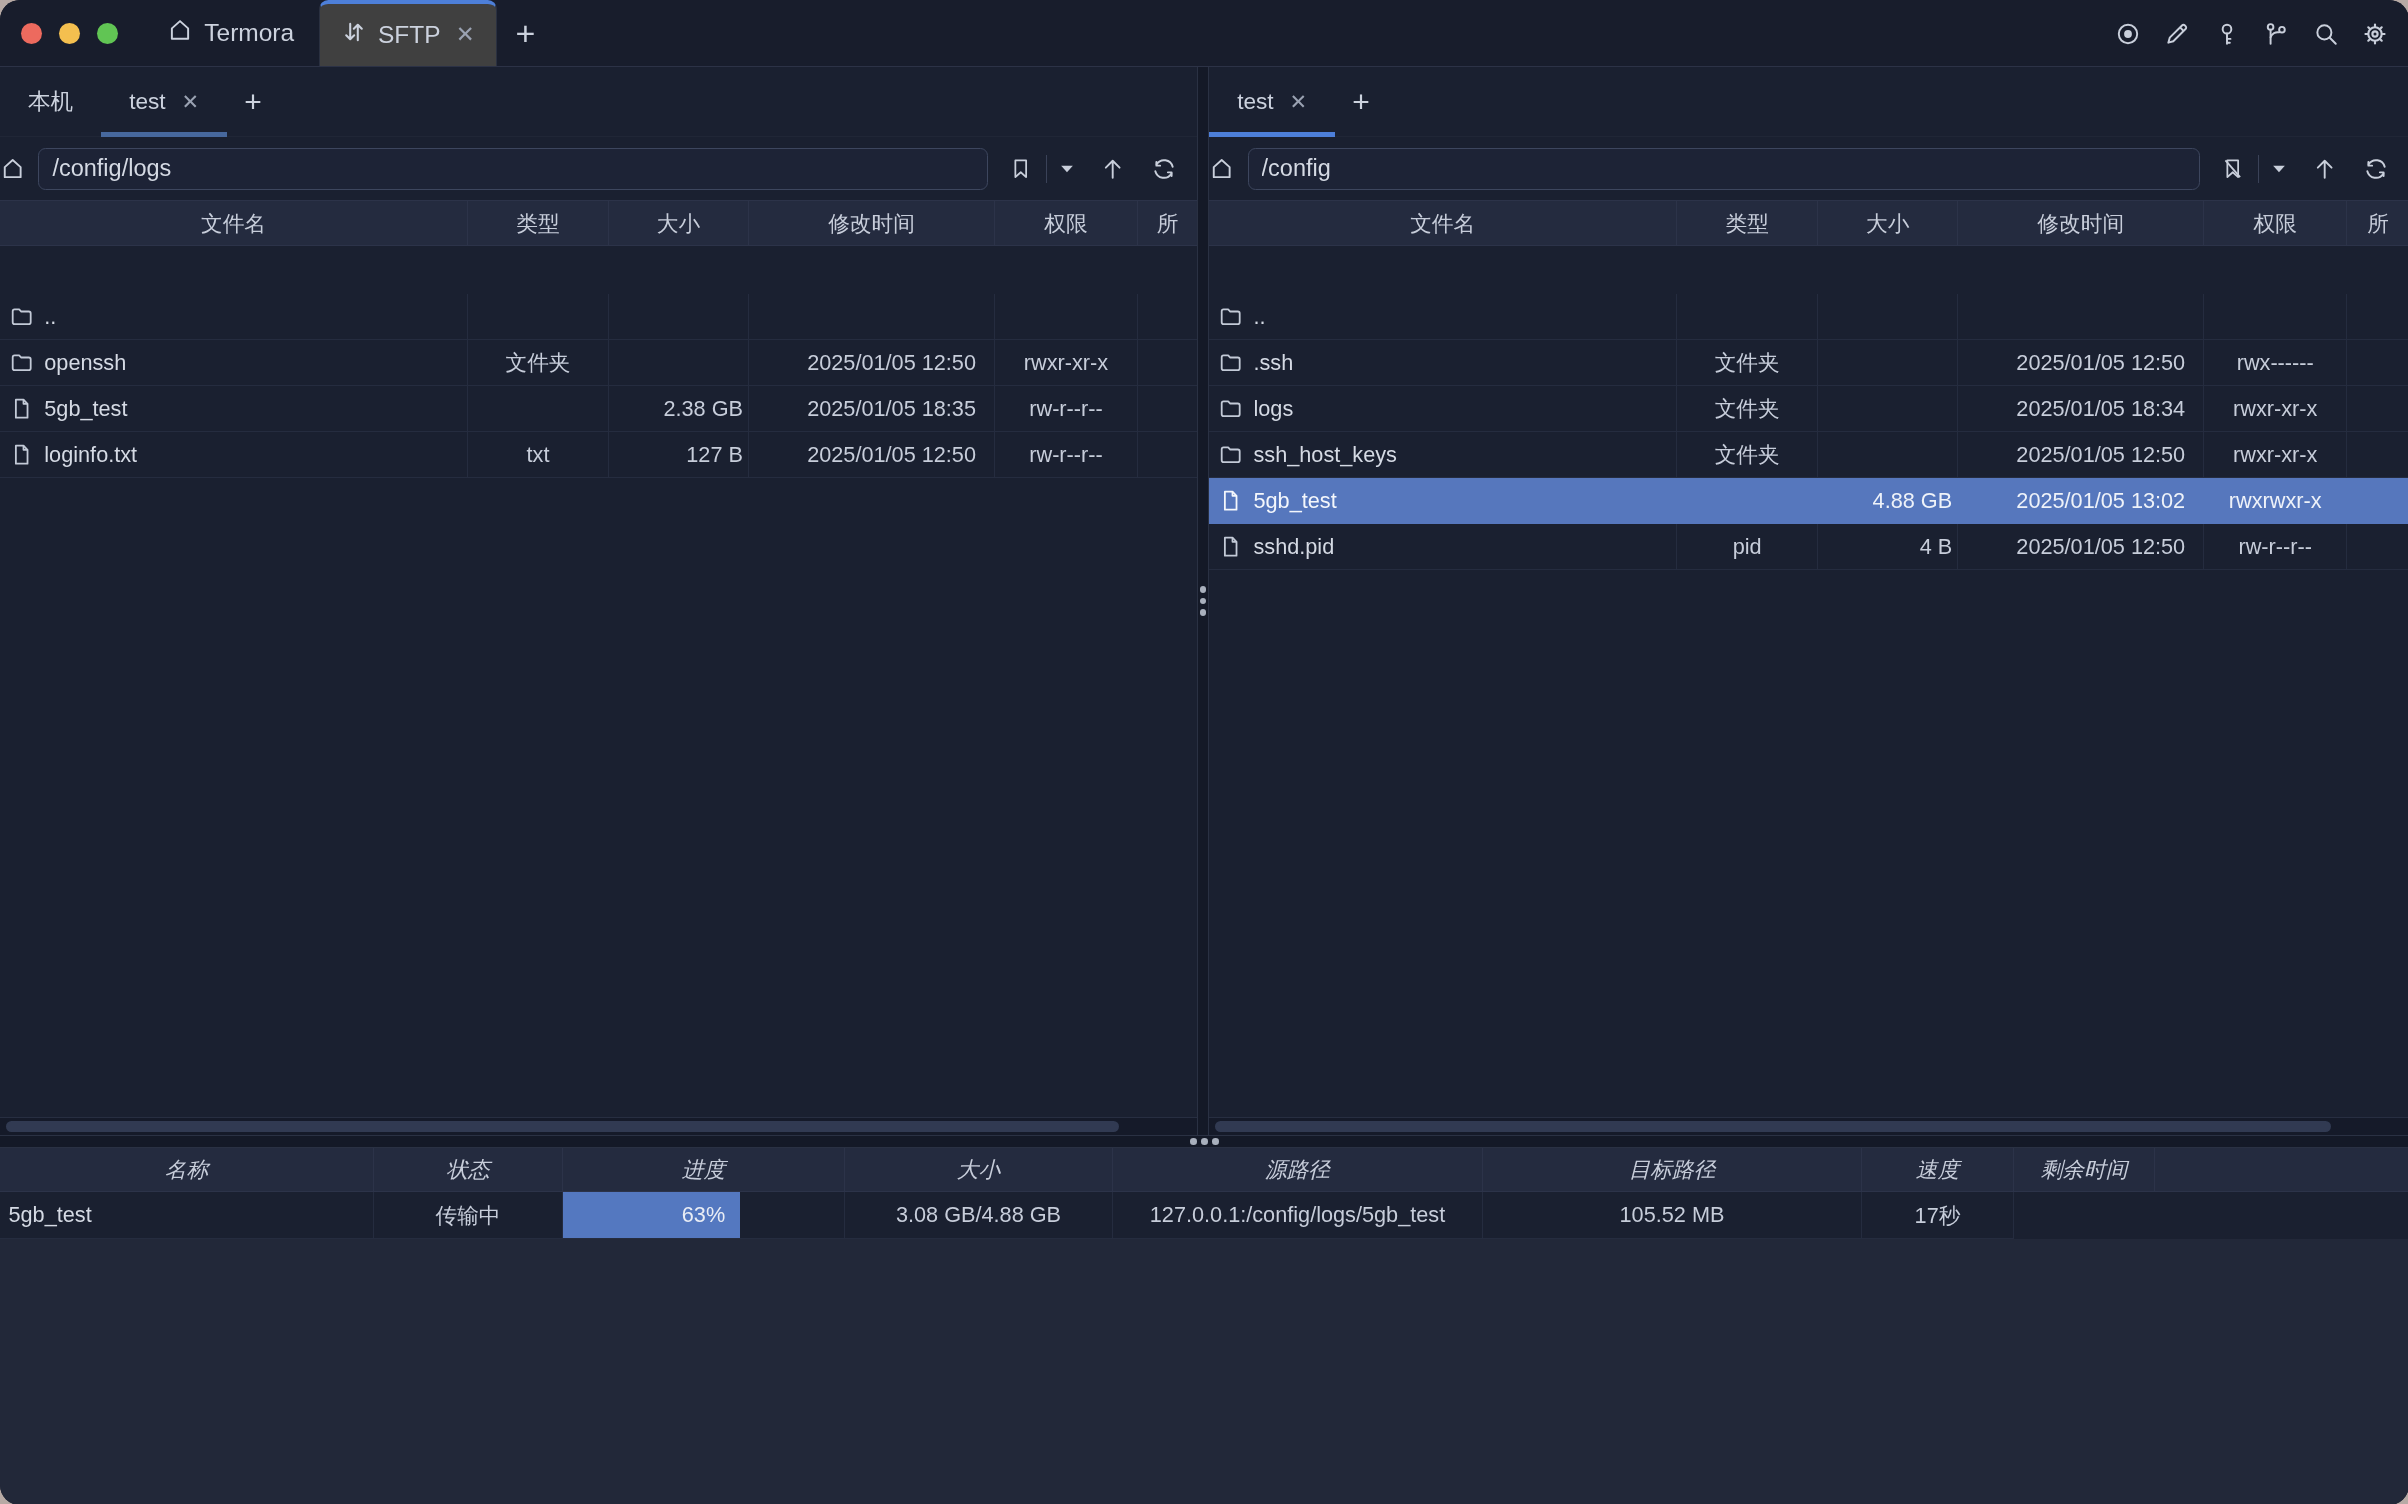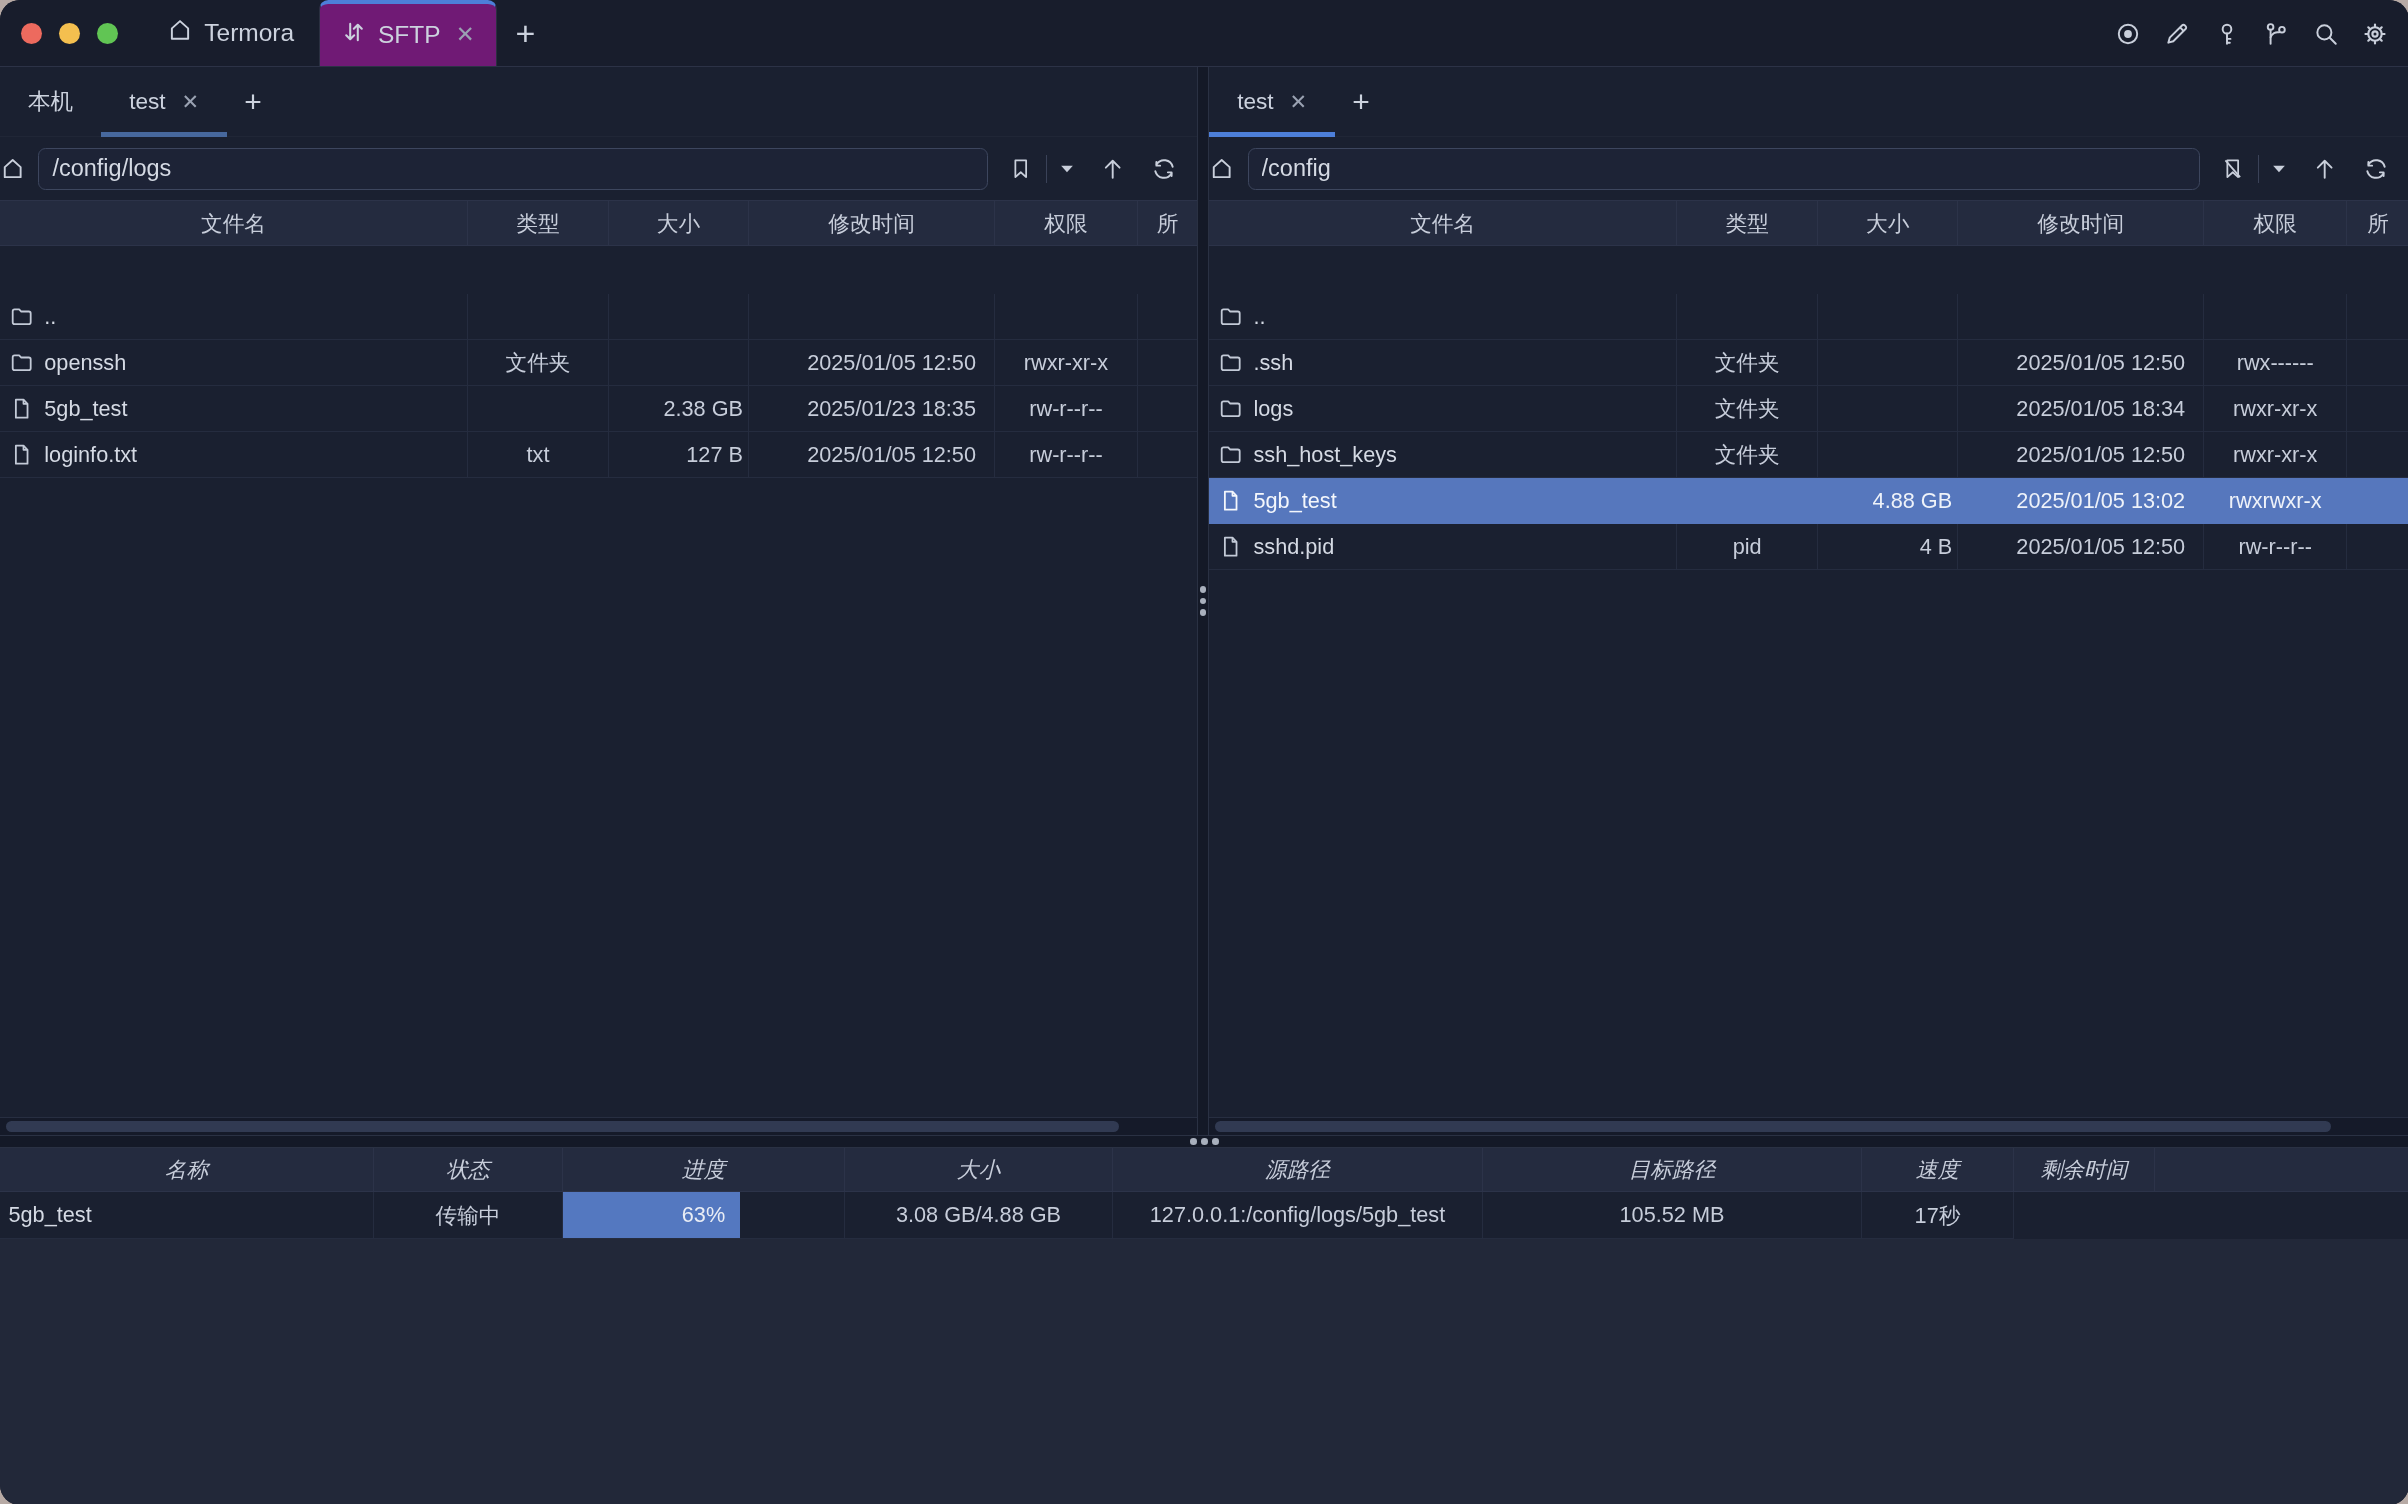--- a/index.html
+++ b/index.html
@@ -41,21 +41,21 @@
     display:flex;align-items:stretch;position:relative;
   }
   .traffic{display:flex;align-items:center;gap:17px;padding:0 24.5px 0 21px;}
   .traffic span{width:21px;height:21px;border-radius:50%;display:block;}
   .t-red{background:var(--traffic-red,#ed6a5e);}
   .t-yellow{background:var(--traffic-yellow,#f4bf4f);}
   .t-green{background:var(--traffic-green,#61c554);}
   .win-tab{display:flex;align-items:center;gap:11.3px;padding:0 24.5px;font-size:24.5px;color:#ccd2de;}
   .win-tab svg{flex:none;}
   .win-tab.active{
-    background:#701a75;border-left:0.9px solid #2a3040;border-right:0.9px solid #2a3040;
+    background:#404040;border-left:0.9px solid #2a3040;border-right:0.9px solid #2a3040;
     border-top:4.7px solid var(--accent-blue);
     border-radius:9.4px 9.4px 0 0;padding:0 21px;
   }
   .tab-close{font-size:22.6px;color:#9aa2b2;line-height:1;margin-left:3.8px;}
   .win-tab-add{display:flex;align-items:center;padding:0 19px;font-size:34px;font-weight:200;color:#ccd2de;}
   .titlebar-actions{position:absolute;right:21px;top:0;height:67px;display:flex;align-items:center;gap:23.5px;}
   .tb-icon{width:26px;height:26px;color:#c9cfdb;display:flex;align-items:center;justify-content:center;}
   
   .main{display:flex;height:1068px;}
   .pane{display:flex;flex-direction:column;background:var(--pane-bg);min-width:0;}
@@ -310,21 +310,21 @@
                 <span class="row-icon">
                   <svg width="25.4" height="25.4" viewBox="0 0 24 24" fill="none" stroke="currentColor" stroke-width="1.7" stroke-linejoin="round">
                     <path d="M6.5 3.5h7.2l3.8 3.9V20.5H6.5Z"></path>
                     <path d="M13.7 3.5v3.9h3.8"></path>
                   </svg>
                 </span>
                 <span>5gb_test</span>
               </div>
               <div class="cell c-type"></div>
               <div class="cell c-size">2.38 GB</div>
-              <div class="cell c-mtime">2025/01/23 18:35</div>
+              <div class="cell c-mtime">2025/01/05 18:35</div>
               <div class="cell c-perm">rw-r--r--</div>
               <div class="cell"></div>
             </div>
 
             <div class="file-row cols-files">
               <div class="cell c-name">
                 <span class="row-icon">
                   <svg width="25.4" height="25.4" viewBox="0 0 24 24" fill="none" stroke="currentColor" stroke-width="1.7" stroke-linejoin="round">
                     <path d="M6.5 3.5h7.2l3.8 3.9V20.5H6.5Z"></path>
                     <path d="M13.7 3.5v3.9h3.8"></path>

